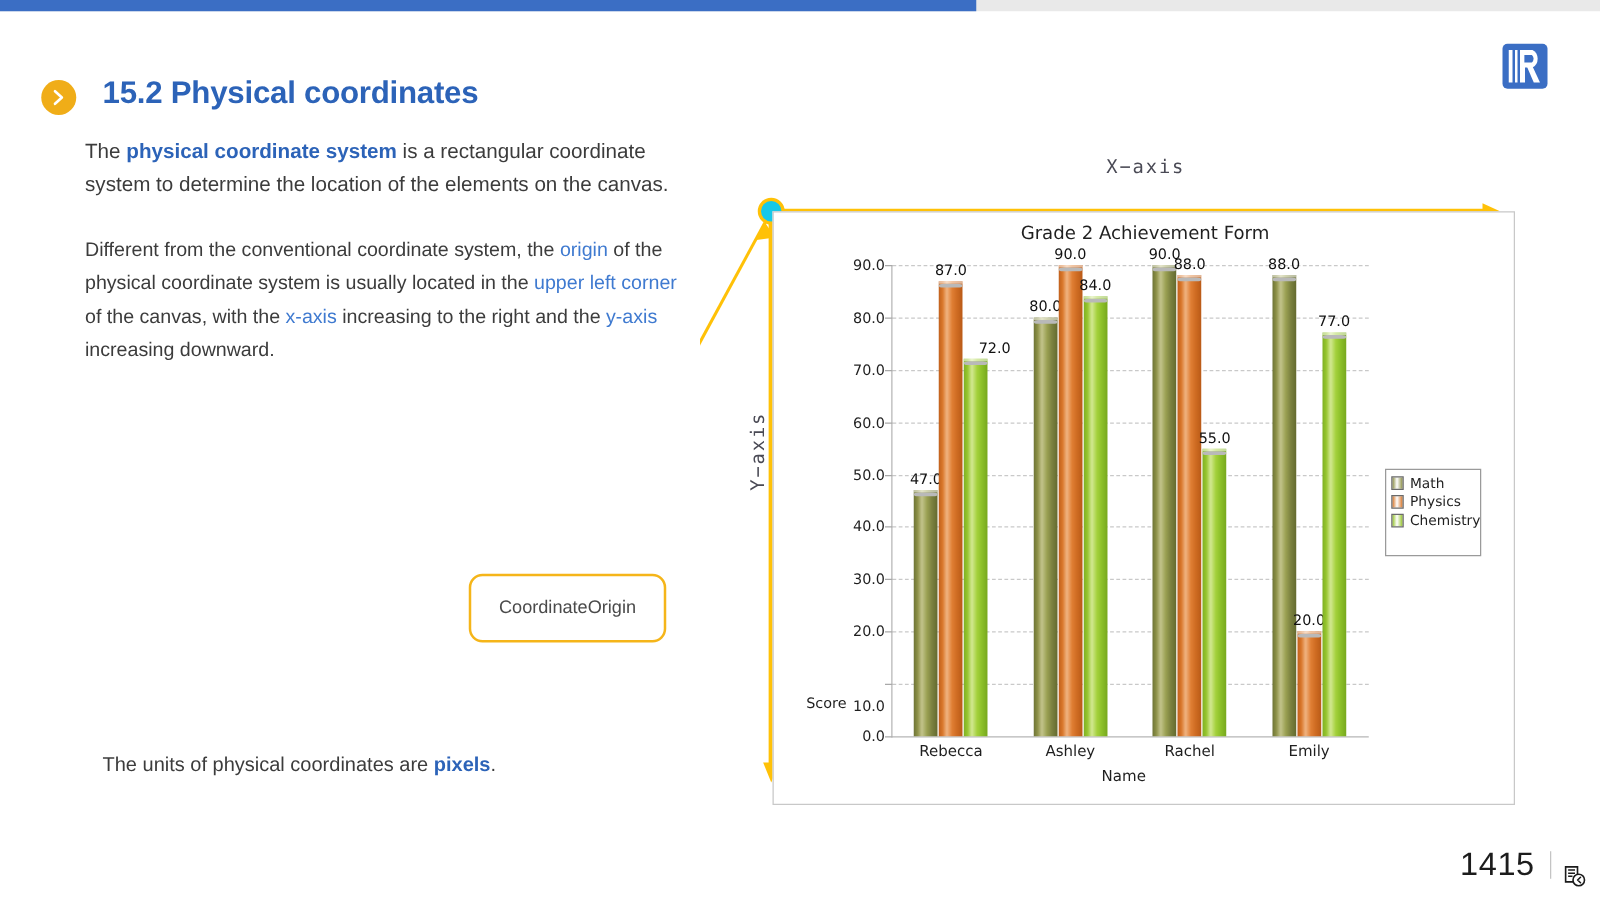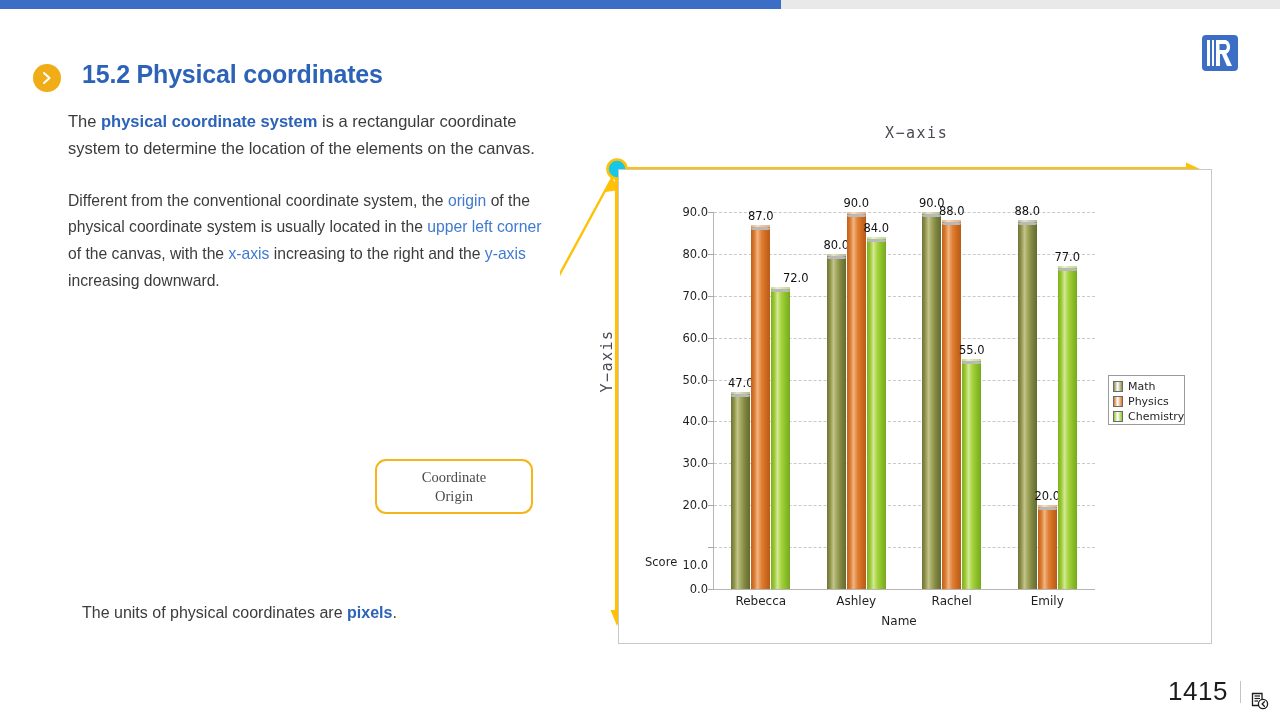--- a/index.html
+++ b/index.html
@@ -48,22 +48,22 @@
   #p2 { font-size:15.7px; line-height:26.7px; }
   #units-line {
     position:absolute; left:82px; top:604px;
     font-size:16px; color:#3c3c3c;
   }
 
   
   #callout-origin {
     position:absolute; left:375px; top:459px; width:158px; height:55px;
     border:2px solid #f5b519; border-radius:11px; background:#ffffff;
-    display:flex; flex-direction:column; align-items:center; justify-content:center;
-    font-size:14.5px; line-height:19px; color:#4a4a4a; text-align:center;font-family:Liberation Serif, serif;
+    display:flex; flex-direction:row; align-items:center; justify-content:center;
+    font-size:14.5px; line-height:19px; color:#4a4a4a; text-align:center;
   }
 
   
   #axes-overlay {
     position:absolute; left:560px; top:120px; width:680px; height:520px;
     pointer-events:none;
   }
   #axis-x-label {
     position:absolute; left:885px; top:124px;
     font-family:"DejaVu Sans Mono", monospace;
@@ -143,21 +143,21 @@
     position:absolute; left:0; top:0; width:19px; height:3px;
     background:#b9b9b9; border-radius:40% / 100%;
   }
   .bar-value {
     position:absolute; transform:translate(-50%,-100%);
     font-family:"DejaVu Sans", sans-serif; font-size:11.5px; color:#111111;
     white-space:nowrap;
   }
   #legend {
     position:absolute; left:489px; top:205px; width:77px;
-    border:1px solid #9a9a9a; background:#ffffff; padding:3px 4px 0 4px;
+    border:1px solid #9a9a9a; background:#ffffff; padding:3px 4px 20px 4px;
   }
   .legend-row { display:flex; align-items:center; height:15px; }
   .legend-swatch {
     width:10px; height:11px; margin-right:5px; border:1px solid #6a6a6a;
     flex:0 0 auto;
   }
   .legend-text {
     font-family:"DejaVu Sans", sans-serif; font-size:11px; color:#1f1f1f;
     white-space:nowrap;
   }
@@ -233,20 +233,21 @@
 
   <g>
     <circle cx="57" cy="49" r="9.5" fill="#16c8e8" stroke="#FFC107" stroke-width="2.6"></circle>
   </g>
 </svg>
 
 <div id="axis-x-label">X−axis</div>
 <div id="axis-y-label">Y−axis</div>
 
 <div id="chart-panel">
+  <div id="chart-title">Grade 2 Achievement Form</div>
 
   <div id="y-axis-line"></div>
   <div id="x-axis-line"></div>
 
   <div id="gridlines">
       <div class="ytick-mark" style="top: 419px;"></div>
       <div class="gridline" style="top: 377.111px;"></div>
       <div class="ytick-mark" style="top: 377.111px;"></div>
       <div class="gridline" style="top: 335.222px;"></div>
       <div class="ytick-mark" style="top: 335.222px;"></div>

